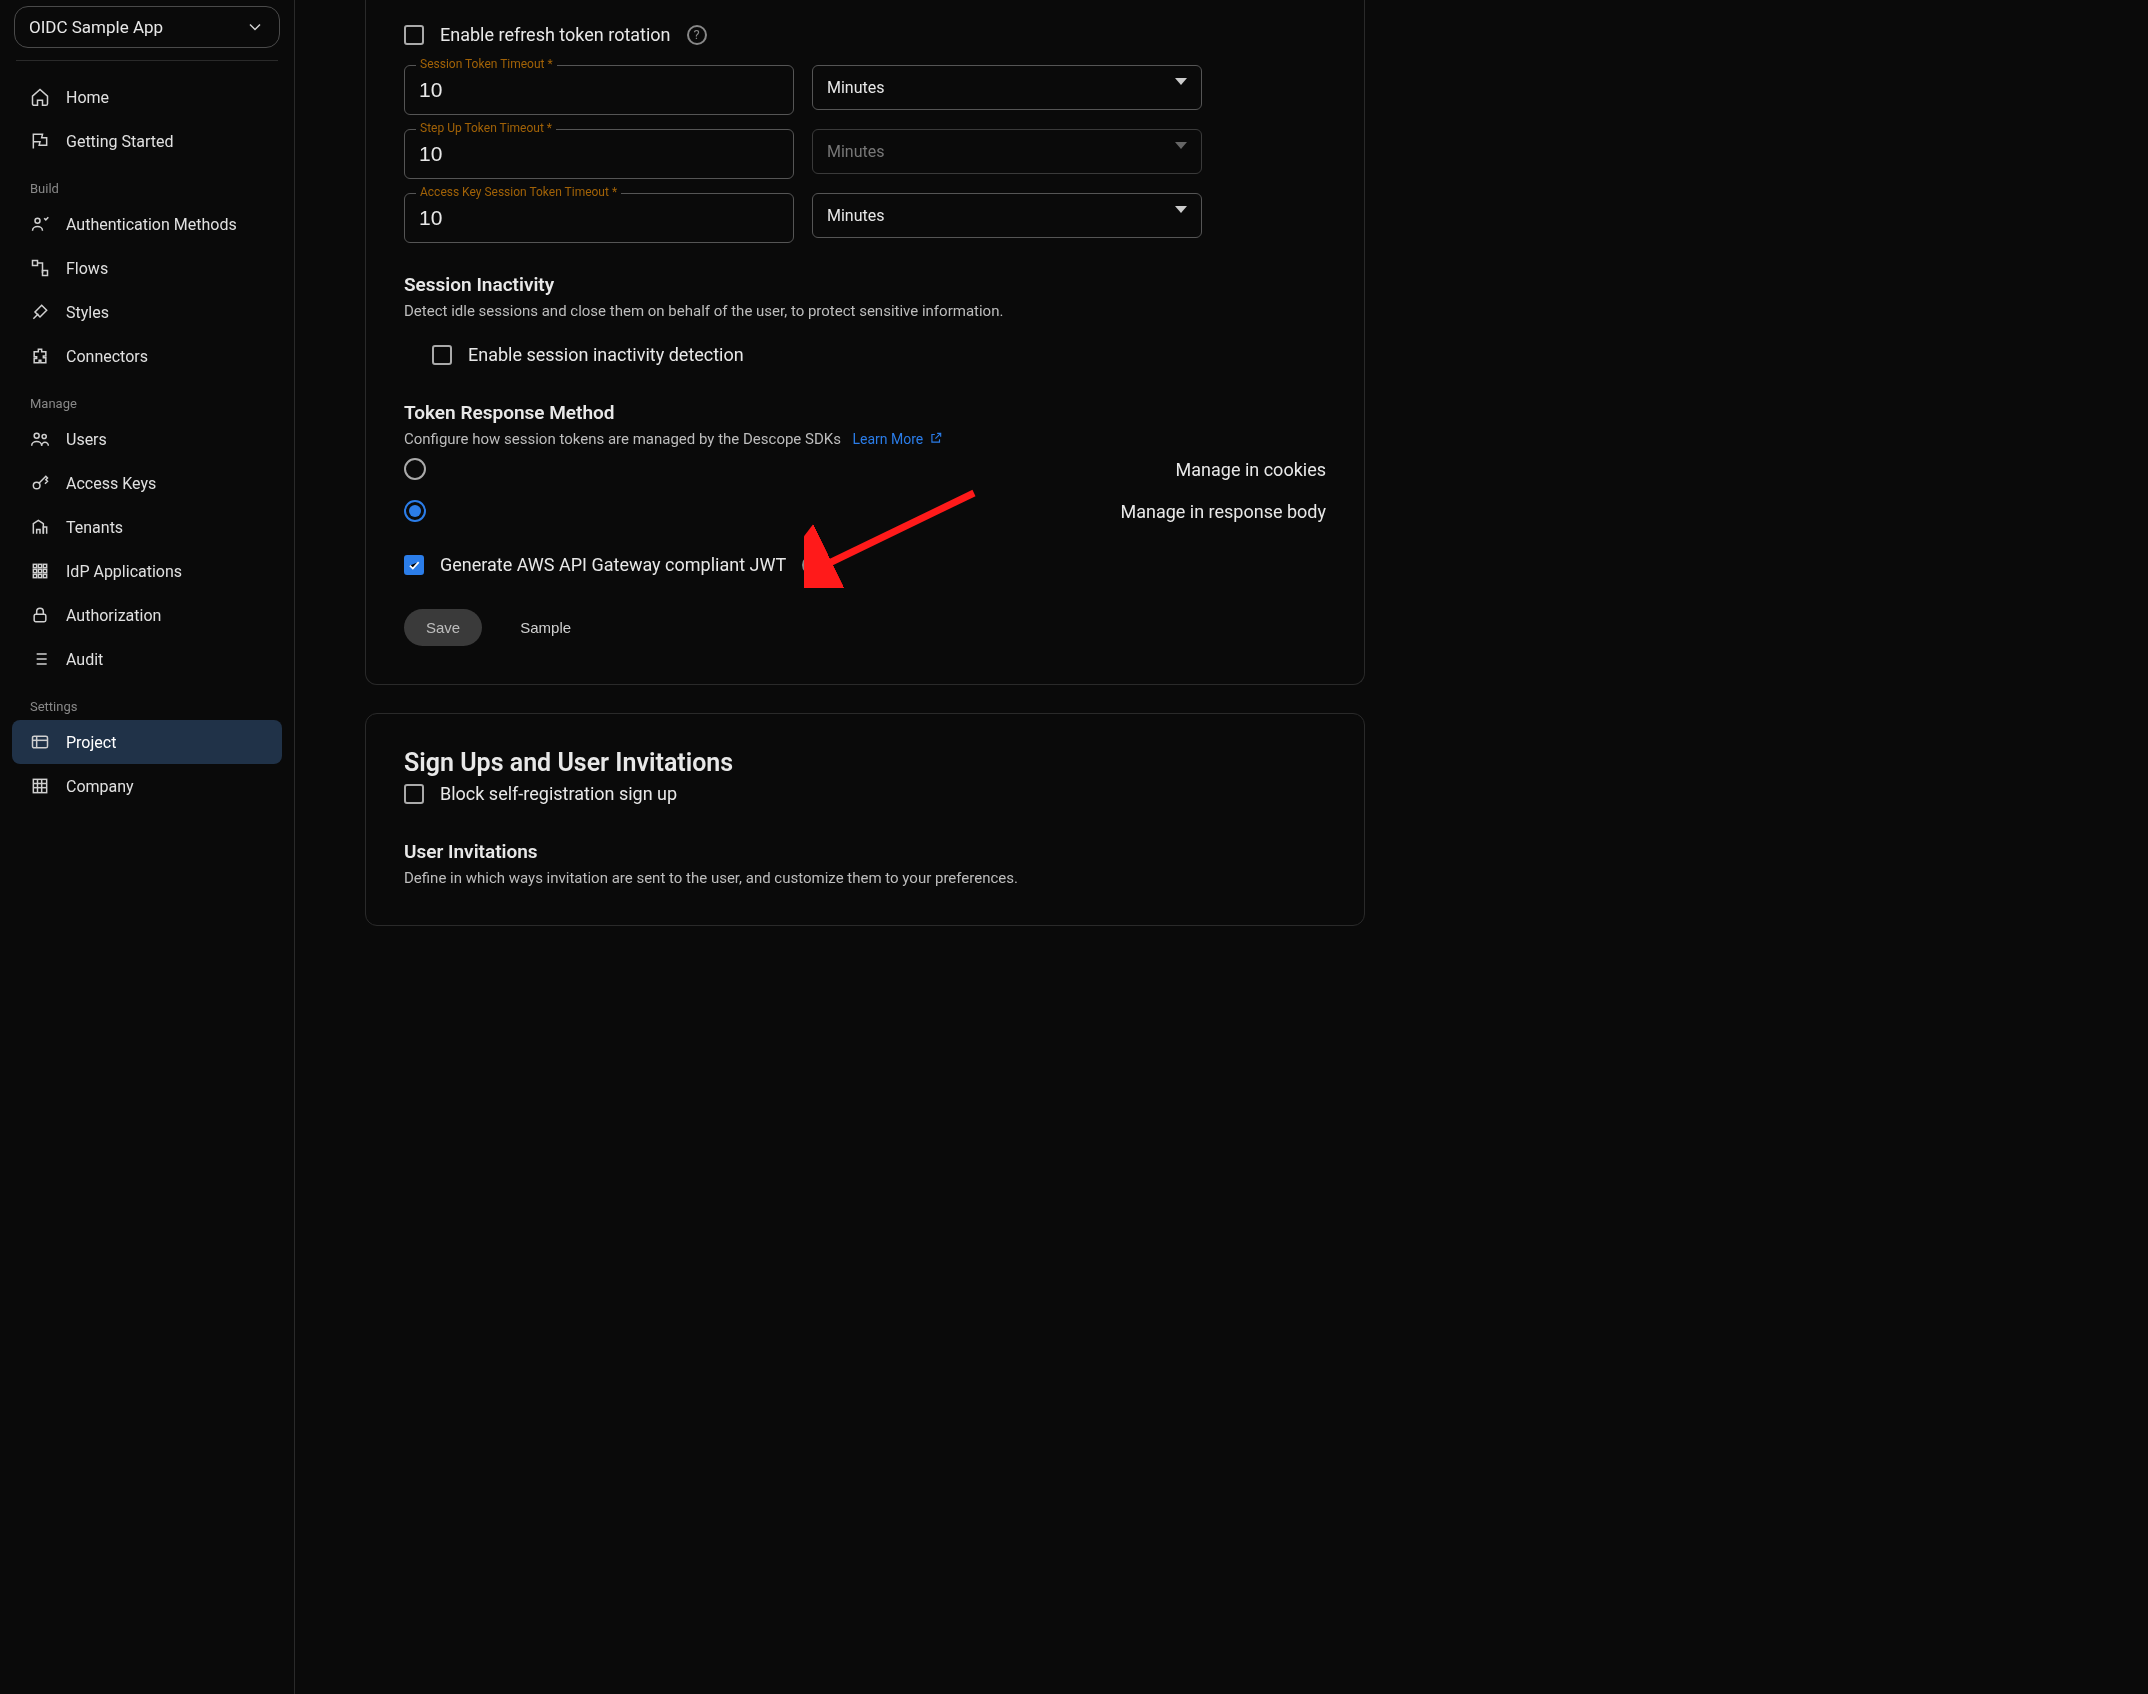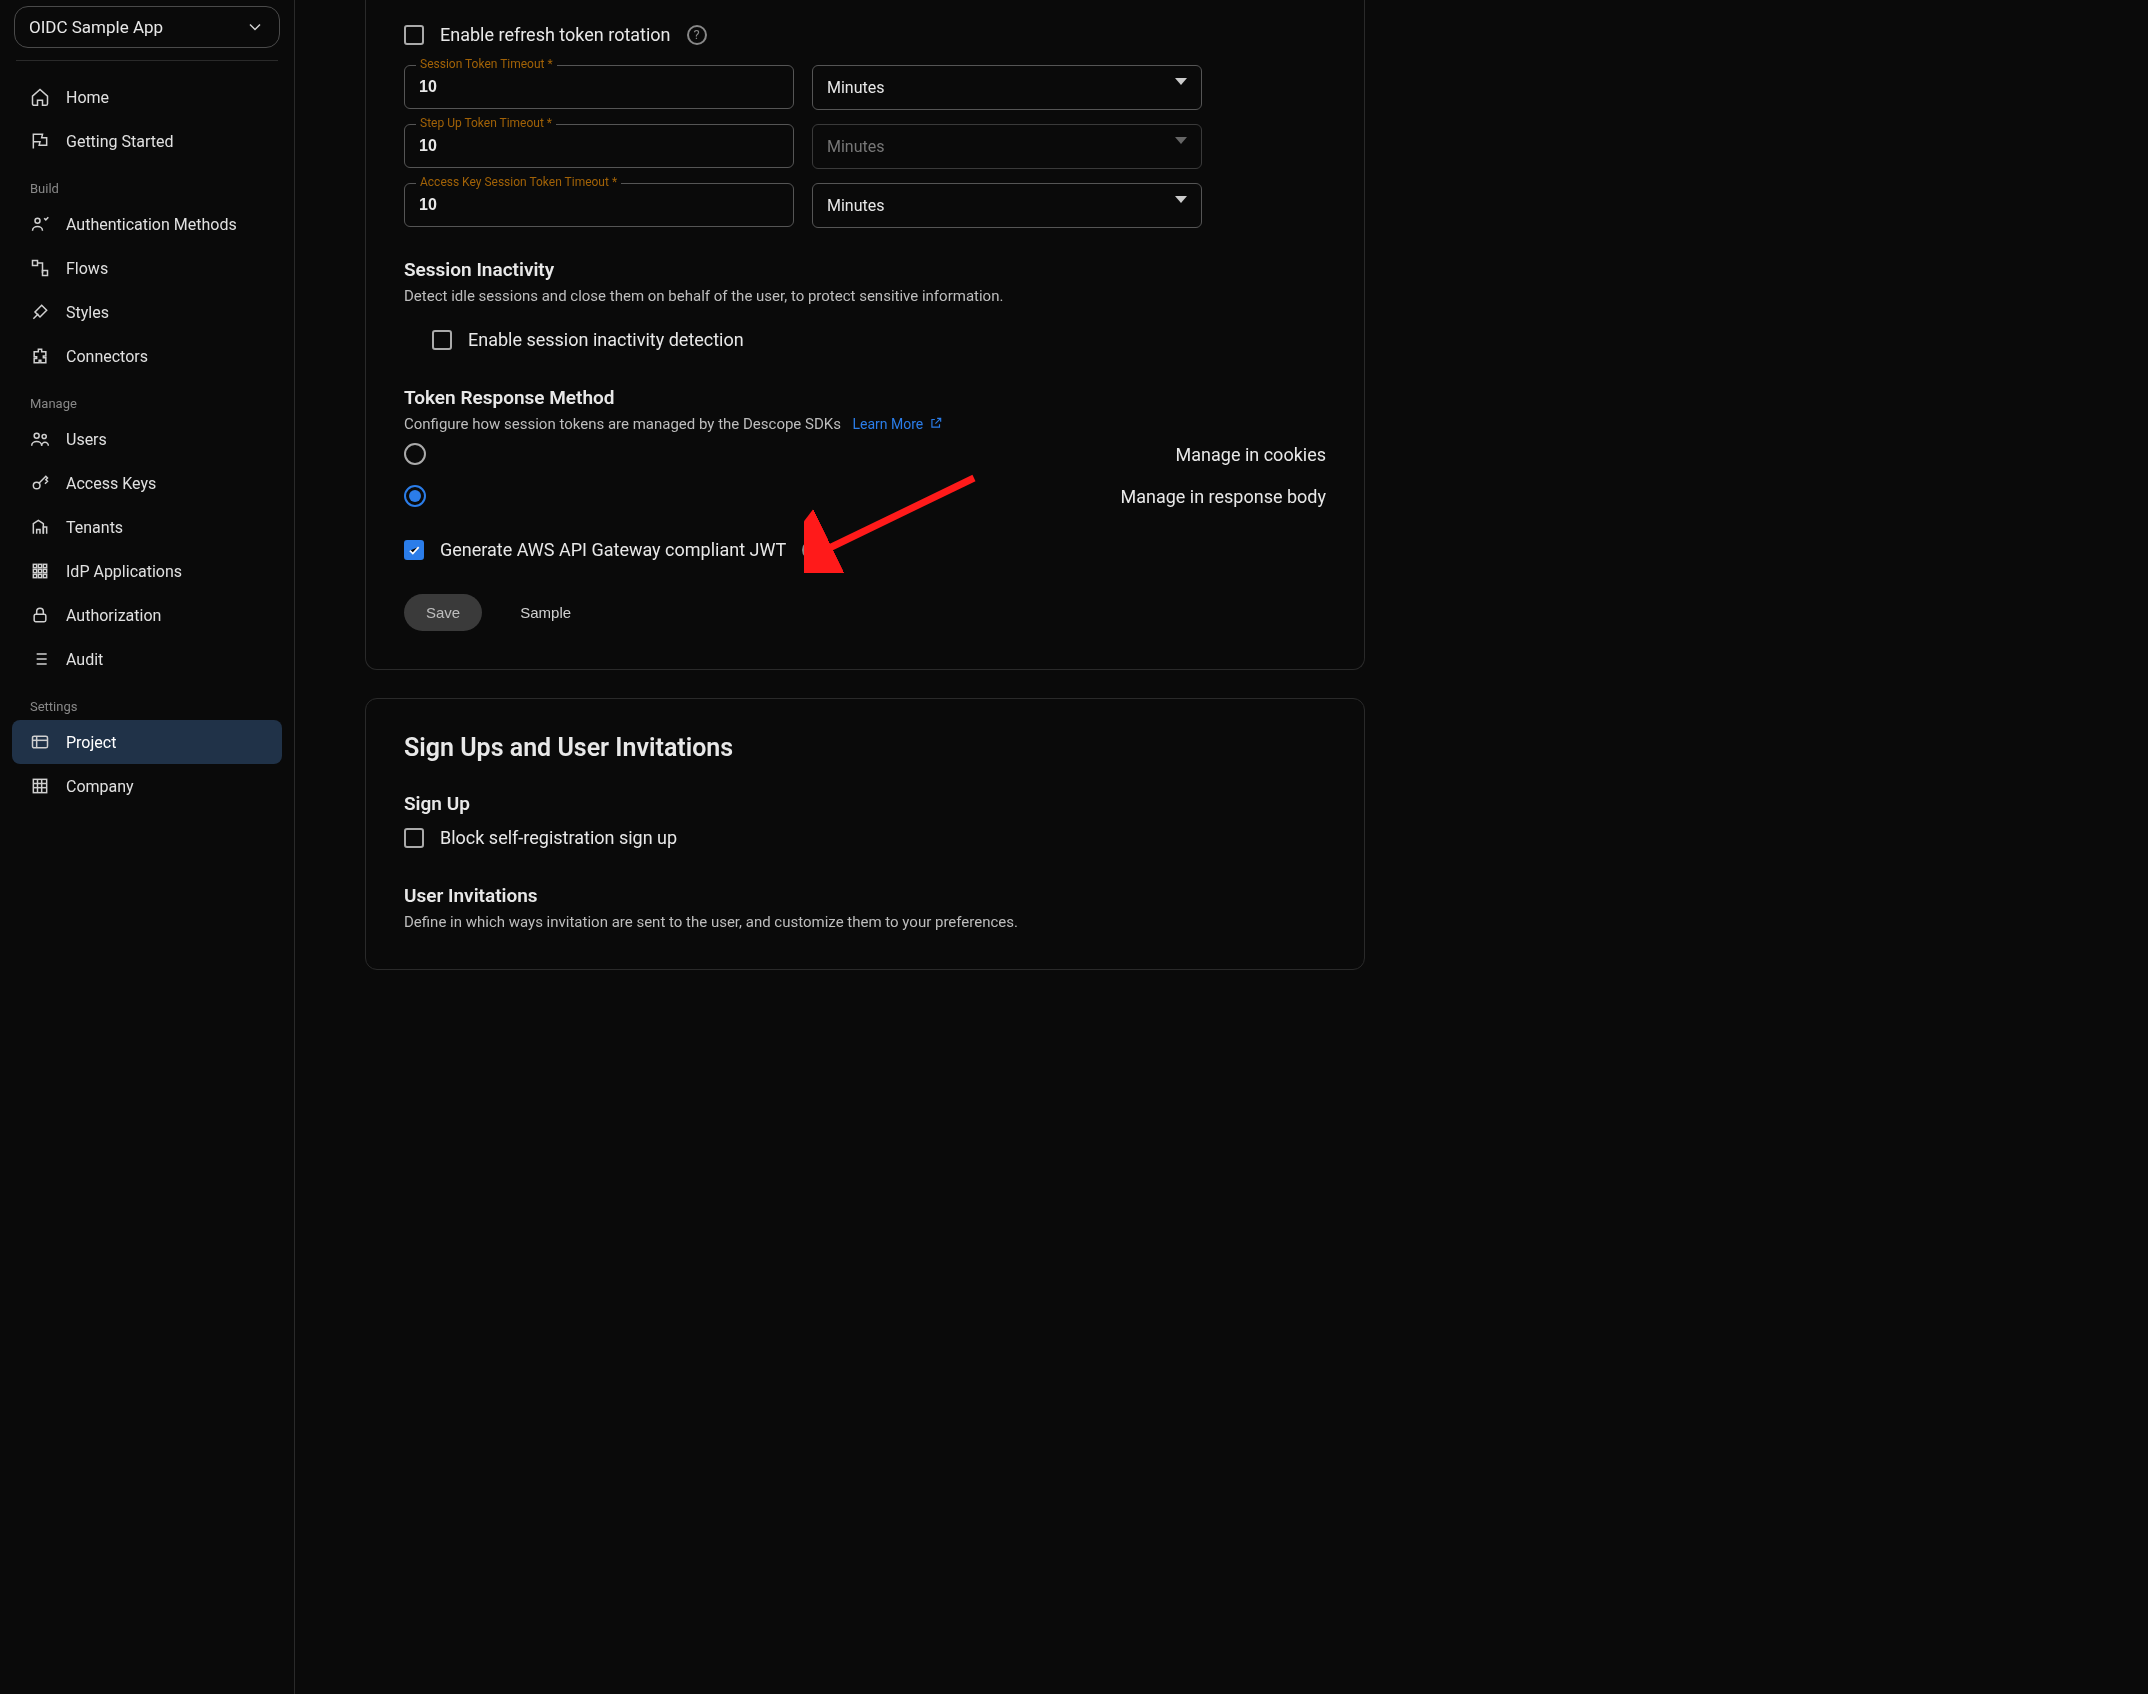--- a/index.html
+++ b/index.html
@@ -130,22 +130,21 @@
     color: #a16207;
     background: #0a0a0a;
   }
   .text-field input {
     width: 100%;
     background: transparent;
     border: 1px solid #555;
     border-radius: 6px;
     padding: 12px 14px;
     color: #e8e8e8;
-    font-size: 16px;
-    font-weight: bold;
+    font-size: 21px;
   }
   .select-field {
     flex: 0 0 390px;
     position: relative;
   }
   .select-field .select-box {
     display: flex;
     justify-content: space-between;
     border: 1px solid #555;
     border-radius: 6px;
@@ -491,21 +490,20 @@
     <div class="btn-row">
       <button class="btn primary">Save</button>
       <button class="btn ghost">Sample</button>
     </div>
 
   </section>
 
   <section class="panel">
     <div class="panel-title">Sign Ups and User Invitations</div>
 
-    <div class="section-title">Sign Up</div>
     <div class="checkbox-row">
       <span class="checkbox"></span>
       <span>Block self-registration sign up</span>
     </div>
 
     <div class="section-title">User Invitations</div>
     <div class="section-desc">Define in which ways invitation are sent to the user, and customize them to your preferences.</div>
   </section>
 
 </main>

